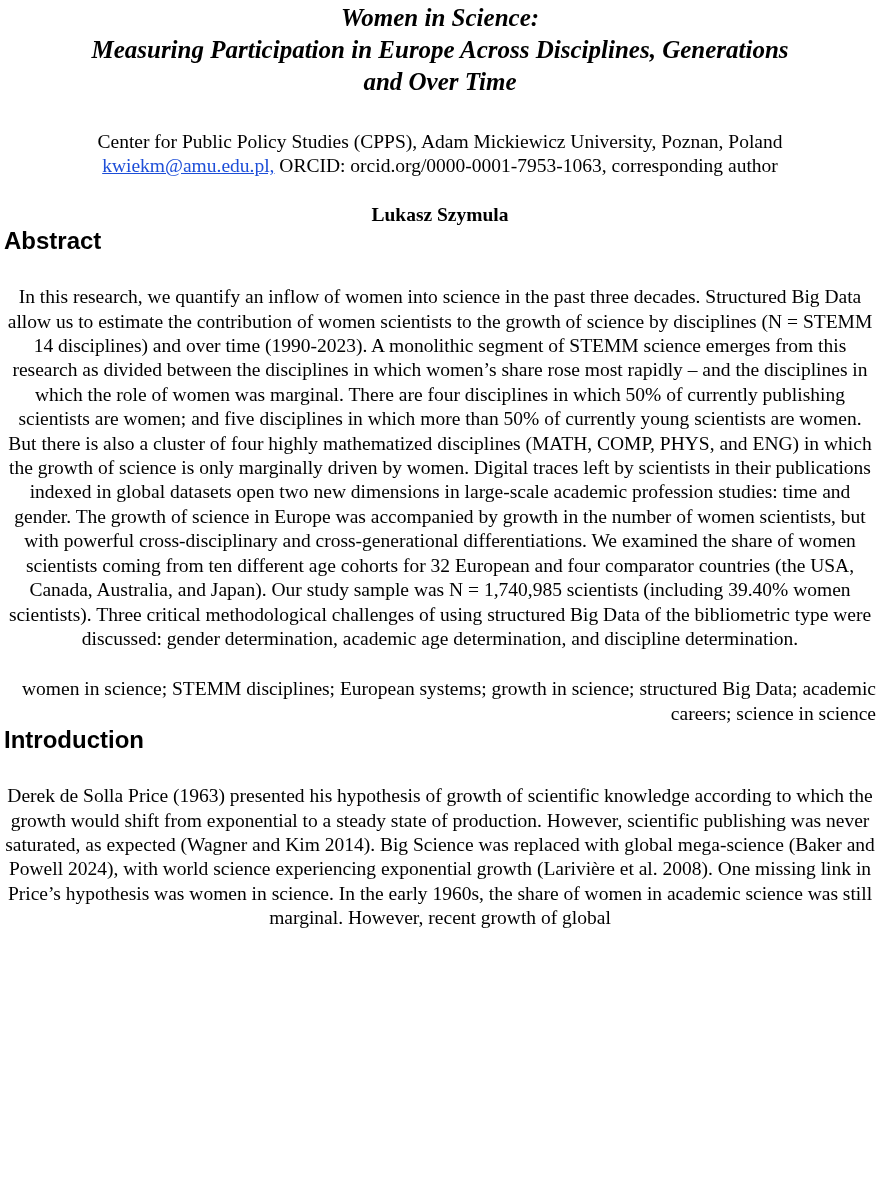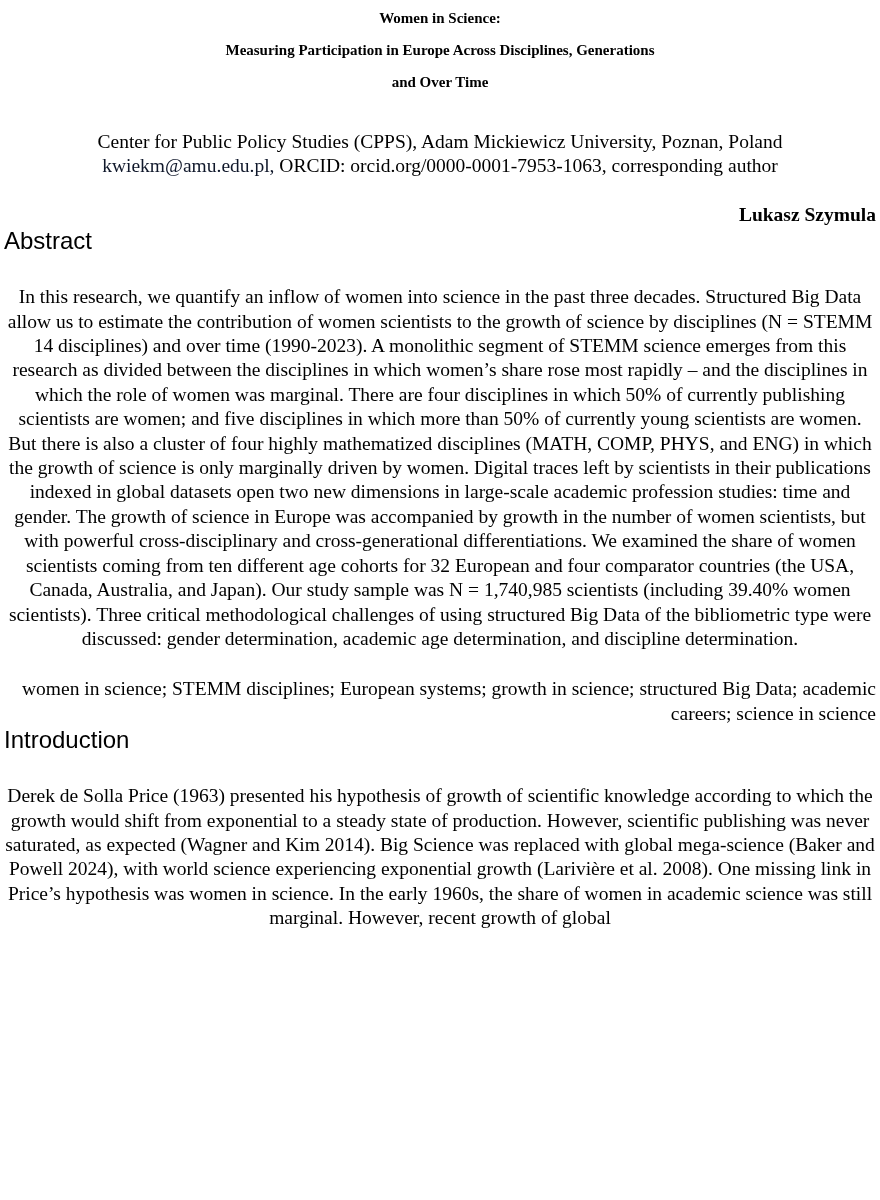--- a/index.html
+++ b/index.html
@@ -16,39 +16,41 @@
     box-sizing: border-box;
     padding: 2px 4px 0 4px;
     font-family: "Liberation Serif", serif;
     font-size: 19.5px;
     line-height: 24.4px;
     background: #ffffff;
   }
   .title-block {
     text-align: center;
     font-weight: bold;
-    font-size: 15px;
+    font-size: 25px;
     line-height: 32px;
     margin: 0;
+    font-style: italic;
   }
   .author-block {
     text-align: center;
     margin: 0;
   }
   .author-block-1 { margin-top: 32px; }
-  .author-block-2 { margin-top: 24px; text-align: right; }
+  .author-block-2 { margin-top: 24px; }
   .author-name {
     font-weight: bold;
   }
   .email-link {
-    color: #0f172a;
+    text-decoration: underline;
+    color: #1d4ed8;
   }
   h2.section-heading {
     font-family: "Liberation Sans", sans-serif;
-    font-weight: normal;
+    font-weight: bold;
     font-size: 24px;
     line-height: 28px;
     margin: 0;
     text-align: left;
   }
   .heading-abstract     { margin-top: 72px; }
   .heading-keywords     { margin-top: 48px; }
   .heading-introduction { margin-top: 26px; }
   p.body-text {
     margin: 30px 0 0 0;

